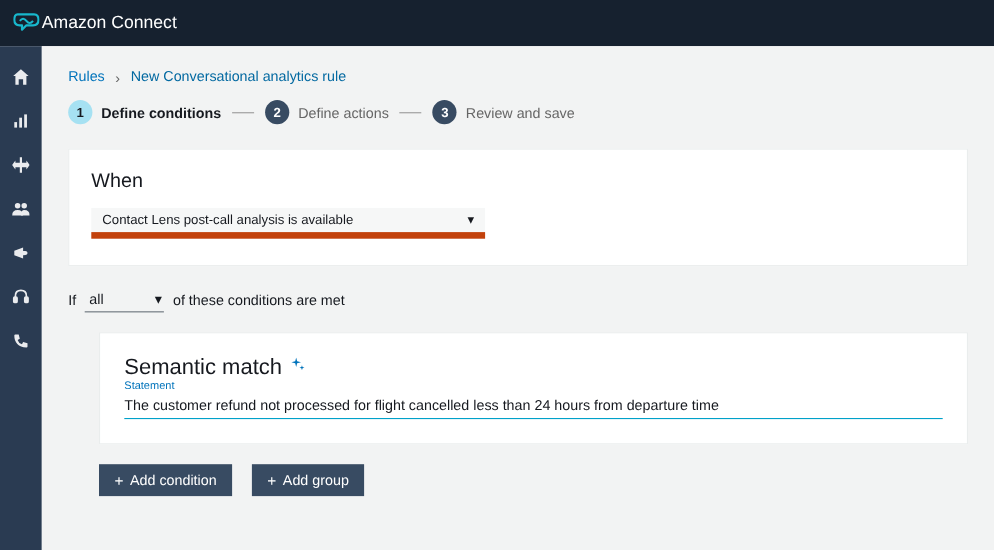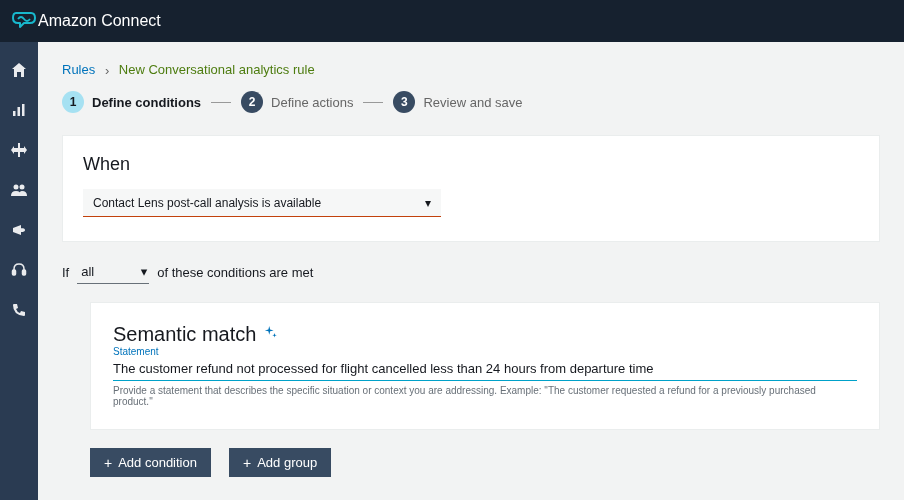--- a/index.html
+++ b/index.html
@@ -16,36 +16,36 @@
     .leftnav .nav-icon { color: #fff; opacity: 0.9; display: flex; align-items: center; justify-content: center; cursor: pointer; }
     .leftnav svg { width: 16px; height: 16px; }
 
     
     .main { flex: 1; background: #f2f3f3; padding: 20px 24px; overflow-y: auto; }
 
     
     .breadcrumb { font-size: 13px; margin-bottom: 14px; }
     .breadcrumb a { color: #0073bb; text-decoration: none; cursor: pointer; }
     .breadcrumb .sep { margin: 0 6px; color: #666; position: relative; top: 1px; }
-    .breadcrumb .current { color: #4d7c0f; }
+    .breadcrumb .current { color: #0369a1; }
 
     
     .stepper { display: flex; align-items: center; gap: 10px; margin-bottom: 22px; }
     .step { display: flex; align-items: center; gap: 8px; }
     .step-circle { width: 22px; height: 22px; border-radius: 50%; display: flex; align-items: center; justify-content: center; font-size: 12px; font-weight: 600; }
     .step-circle.active { background: #a6e1f2; color: #16191f; }
     .step-circle.inactive { background: #384b62; color: #fff; }
     .step-label { font-size: 13px; color: #666; }
     .step.active .step-label { color: #16191f; font-weight: 700; }
     .step-connector { width: 20px; height: 1px; background: #999; }
 
     
     .card { background: #fff; padding: 18px 20px 24px; margin-bottom: 18px; border: 1px solid #eaeded; }
     .card.section-when h2 { font-size: 18px; color: #16191f; font-weight: 400; margin-bottom: 14px; }
-    .select-like { width: 358px; height: 28px; background: #f6f7f7; border: none; border-bottom: 1px solid #c2410c; display: flex; align-items: center; padding: 0 10px; justify-content: space-between; font-size: 12px; cursor: pointer; color: #16191f; }
+    .select-like { width: 358px; height: 28px; background: #f6f7f7; border: none; border-bottom: 6px solid #c2410c; display: flex; align-items: center; padding: 0 10px; justify-content: space-between; font-size: 12px; cursor: pointer; color: #16191f; }
 
     
     .if-bar { display: flex; align-items: center; gap: 8px; font-size: 13px; color: #16191f; margin-bottom: 18px; padding-left: 0; }
     .if-bar .small-select { min-width: 72px; height: 24px; border: none; border-bottom: 1px solid #687078; background: transparent; display: flex; align-items: center; justify-content: space-between; padding: 0 2px 0 4px; font-size: 13px; cursor: pointer; text-align: right; }
 
     
     .cond-card { background: #fff; border: 1px solid #eaeded; margin-left: 28px; padding: 20px 22px 22px; }
     .cond-title-row { display: flex; align-items: center; gap: 8px; }
     .cond-title { font-size: 20px; color: #16191f; font-weight: 400; }
     .sparkle { color: #0073bb; }
@@ -167,21 +167,20 @@
         <span class="sparkle">
           <svg width="14" height="14" viewBox="0 0 16 16" fill="currentColor">
               <path d="M6 0 L7 4 L11 5 L7 6 L6 10 L5 6 L1 5 L5 4 Z"></path>
               <path d="M12 8 L12.6 10 L14.6 10.6 L12.6 11.2 L12 13.2 L11.4 11.2 L9.4 10.6 L11.4 10 Z"></path>
             </svg>
         </span>
       </div>
       <div class="statement-group">
         <div class="statement-label">Statement</div>
         <input class="statement-input" type="text" value="The customer refund not processed for flight cancelled less than 24 hours from departure time" style="">
-        <div class="statement-hint">Provide a statement that describes the specific situation or context you are addressing. Example: "The customer requested a refund for a previously purchased product."</div>
       </div>
     </div>
 
     <div class="actions">
       <button class="btn-dark">
         <span class="plus">+</span>
         <span>Add condition</span>
       </button>
       <button class="btn-dark">
         <span class="plus">+</span>

